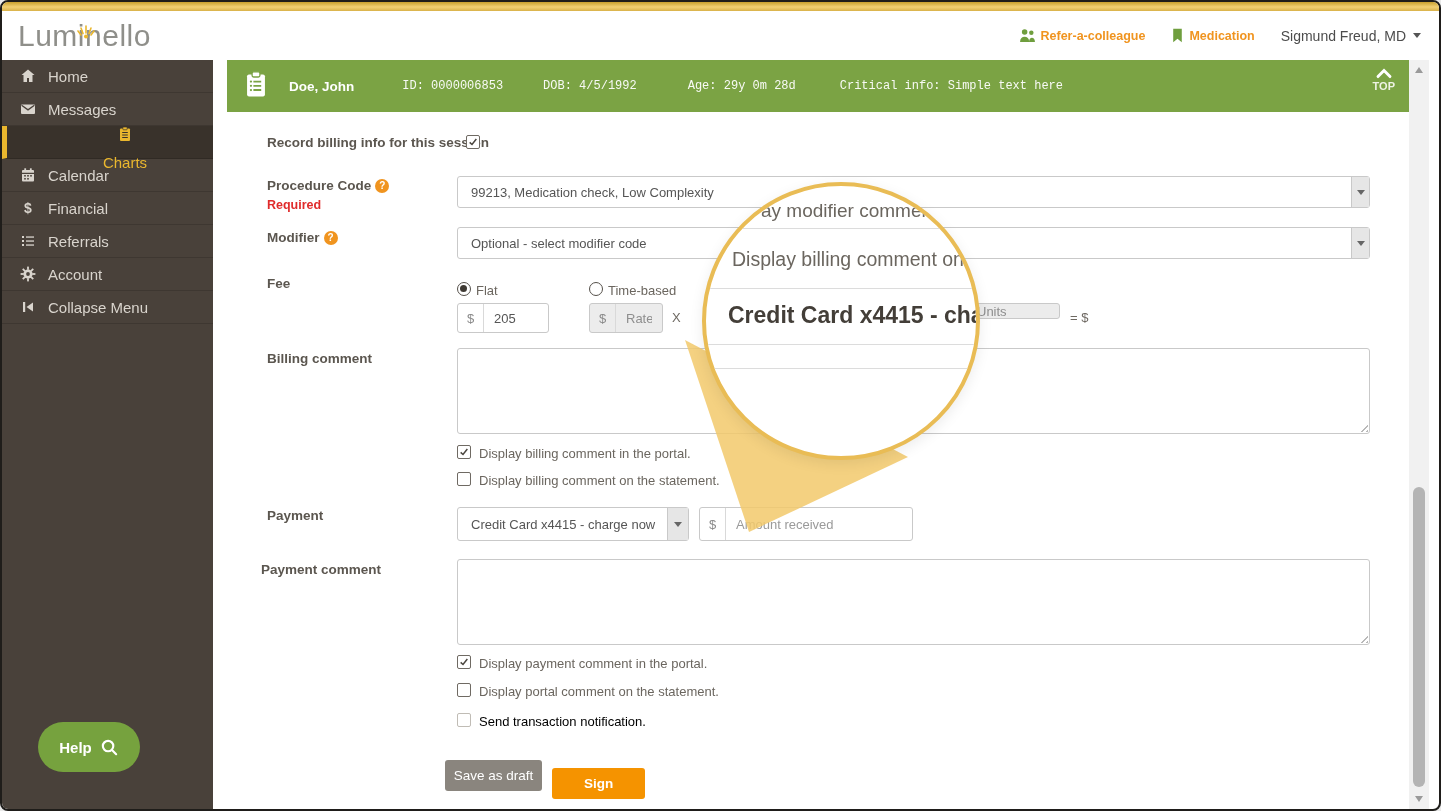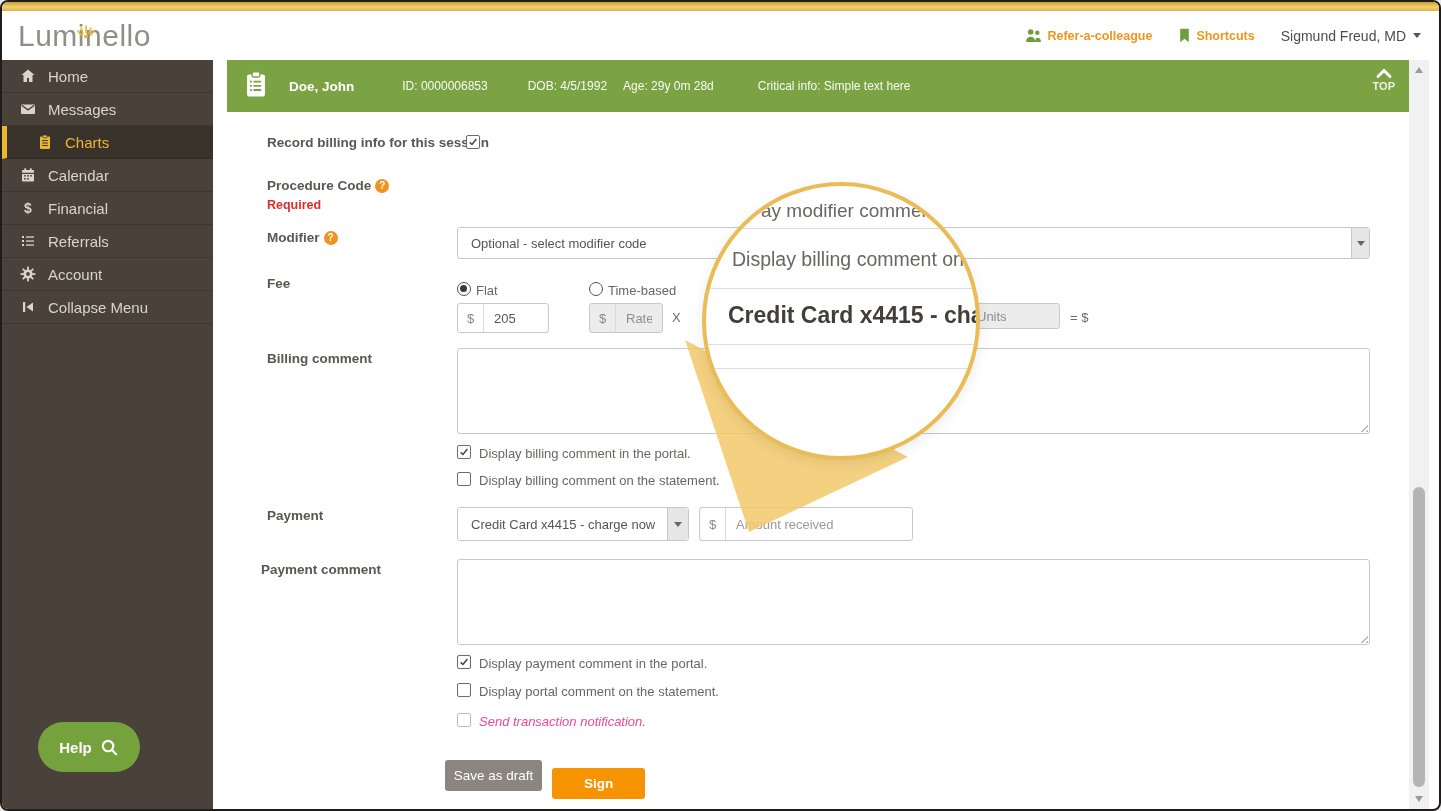--- a/index.html
+++ b/index.html
@@ -15,31 +15,31 @@
   .hdr-right{position:absolute;right:18px;top:0;height:49px;display:flex;align-items:center;gap:26px;}
   .hdr-link{display:flex;align-items:center;gap:5px;font-size:12.5px;font-weight:bold;color:#f0941f;cursor:pointer;}
   .hdr-link svg{display:block;}
   .user-menu{display:flex;align-items:center;gap:7px;font-size:14px;color:#4c4c4c;cursor:pointer;}
   .caret-down{width:0;height:0;border-left:4px solid transparent;border-right:4px solid transparent;border-top:5px solid #555;}
   
   .sidebar{position:absolute;top:58px;left:0;width:211px;bottom:0;background:#49413a;z-index:3;}
   .side-item{height:32px;display:flex;align-items:center;padding-left:18px;gap:12px;
              color:#d9d4cd;font-size:15px;border-bottom:1px solid rgba(0,0,0,.14);cursor:pointer;}
   .side-item svg{flex:0 0 16px;}
-  .side-item.active{background:#39322b;color:#eab72e;border-left:5px solid #eab72e;padding-left:30px;}
+  .side-item.active{background:#39322b;color:#eab72e;border-left:5px solid #eab72e;padding-left:30px;flex-direction:column;}
   .help-btn{position:absolute;left:36px;bottom:37px;width:102px;height:50px;border-radius:26px;
             background:#76a23e;color:#fff;font-weight:bold;font-size:15px;
             display:flex;align-items:center;justify-content:center;gap:8px;cursor:pointer;}
   
   .banner{position:absolute;left:225px;top:58px;width:1182px;height:52px;background:#7ba344;color:#fff;
           display:flex;align-items:center;z-index:2;}
   .banner .clip{margin-left:16px;}
   .b-name{font-size:13.5px;font-weight:bold;margin-left:20px;}
-  .b-item{font-size:12px;color:rgba(255,255,255,.95);}
-  .b-id{margin-left:48px;} .b-dob{margin-left:40px;} .b-age{margin-left:16px;} .b-crit{margin-left:44px;}
+  .b-item{font-size:12px;color:rgba(255,255,255,.95);font-family:Liberation Mono, monospace;}
+  .b-id{margin-left:48px;} .b-dob{margin-left:40px;} .b-age{margin-left:51px;} .b-crit{margin-left:44px;}
   .top-btn{position:absolute;right:14px;top:7px;display:flex;flex-direction:column;align-items:center;cursor:pointer;}
   .top-btn .lbl{font-size:11px;font-weight:bold;color:#eef3e3;margin-top:1px;}
   
   .sb-track{position:absolute;left:1407px;top:58px;width:20px;bottom:0;background:#f1f1f1;z-index:6;}
   .sb-up,.sb-down{position:absolute;left:0;width:20px;height:16px;display:flex;align-items:center;justify-content:center;}
   .sb-up{top:2px;} .sb-down{bottom:2px;}
   .tri-up{width:0;height:0;border-left:4px solid transparent;border-right:4px solid transparent;border-bottom:6px solid #9a9a9a;}
   .tri-down{width:0;height:0;border-left:4px solid transparent;border-right:4px solid transparent;border-top:6px solid #9a9a9a;}
   .sb-thumb{position:absolute;left:4px;top:427px;width:12px;height:300px;background:#b4b4b4;border-radius:6px;}
   
@@ -58,21 +58,21 @@
   .igroup input{border:0;outline:none;flex:1;min-width:0;font-size:13px;color:#555;padding:0 10px;
                 font-family:"Liberation Sans",sans-serif;background:transparent;}
   .igroup.disabled{background:#ececec;}
   .igroup.disabled input::placeholder{color:#8e8e8e;}
   .igroup input::placeholder{color:#9a9a9a;}
   .plain{position:absolute;font-size:13px;color:#6e6962;}
   .cbox{position:absolute;width:14px;height:14px;border:1.5px solid #6f6a63;border-radius:2px;background:#fff;
         box-sizing:border-box;display:flex;align-items:center;justify-content:center;cursor:pointer;}
   .cbox.dim{border-color:#c0bcb5;}
   .cbl{position:absolute;font-size:13px;color:#6b665f;}
-  .cbl.dim{color:#ec4899;font-style:italic;}
+  .cbl.dim{color:#000000;}
   .radio{position:absolute;width:14px;height:14px;border:1.5px solid #55504a;border-radius:50%;background:#fff;
          box-sizing:border-box;cursor:pointer;}
   .radio.on::after{content:"";position:absolute;left:2px;top:2px;width:7px;height:7px;border-radius:50%;background:#3e3933;}
   .rlbl{position:absolute;font-size:13px;color:#6b665f;}
   .tarea{position:absolute;border:1px solid #c9c9c9;border-radius:3px;box-sizing:border-box;resize:none;
          outline:none;font-family:"Liberation Sans",sans-serif;font-size:13px;padding:8px;color:#555;background:#fff;}
   .grip{position:absolute;width:10px;height:10px;
         background:repeating-linear-gradient(315deg,#b9b9b9 0 1.5px,transparent 1.5px 4px);
         clip-path:polygon(100% 0,100% 100%,0 100%);}
   .qicon{display:inline-flex;width:14px;height:14px;border-radius:50%;background:#f0941f;color:#fff;
@@ -124,21 +124,21 @@
           </svg>
         </span>
         <span>Refer-a-colleague</span>
       </div>
       <div class="hdr-link">
         <span>
           <svg width="13" height="15" viewBox="0 0 12 14" fill="#6f9e3e">
             <path d="M2 .8h8v12.4L6 10 2 13.2z"></path>
           </svg>
         </span>
-        <span>Shortcuts</span>
+        <span>Medication</span>
       </div>
       <div class="user-menu">
         <span>Sigmund Freud, MD</span>
         <span class="caret-down"></span>
       </div>
     </div>
   </div>
 
   <div class="sidebar">
     <div class="side-item">
@@ -278,20 +278,26 @@
   <span class="cbox" style="left:464px;top:133px">
     <svg width="10" height="10" viewBox="0 0 12 12" fill="none" stroke="#4a453e" stroke-width="1.8">
         <path d="M2 6.5 4.8 9 10 2.5"></path>
       </svg>
   </span>
 
   <span class="flabel" style="left:265px;top:176px">
     <span>Procedure Code</span><span class="qicon">?</span>
   </span>
   <span class="required">Required</span>
+  <div class="sel" style="left:455px;top:174px;width:913px;height:32px">
+    <span class="sel-txt">99213, Medication check, Low Complexity</span>
+    <span class="sel-btn">
+        <span class="chev"></span>
+      </span>
+  </div>
 
   <span class="flabel" style="left:265px;top:228px">
     <span>Modifier</span><span class="qicon">?</span>
   </span>
   <div class="sel" style="left:455px;top:225px;width:913px;height:32px">
     <span class="sel-txt">Optional - select modifier code</span>
     <span class="sel-btn">
         <span class="chev"></span>
       </span>
   </div>
@@ -304,21 +310,21 @@
 
   <div class="igroup" style="left:455px;top:301px;width:92px;height:30px">
     <span class="cur">$</span>
     <input value="205" style="">
   </div>
   <div class="igroup disabled" style="left:587px;top:301px;width:74px;height:30px">
     <span class="cur">$</span>
     <input disabled="" placeholder="Rate" style="">
   </div>
   <span class="plain" style="left:670px;top:308px">X</span>
-  <div class="igroup disabled" style="left:962px;top:301px;width:96px;height:26px">
+  <div class="igroup disabled" style="left:962px;top:301px;width:96px;height:16px">
     <input disabled="" style="padding-left: 12px;" placeholder="Units">
   </div>
   <span class="plain" style="left:1068px;top:308px">= $</span>
 
   <span class="flabel" style="left:265px;top:349px">Billing comment</span>
   <textarea class="tarea" style="left: 455px; top: 346px; width: 913px; height: 86px;"></textarea>
   <span class="grip" style="left:1356px;top:420px"></span>
 
   <span class="cbox" style="left:455px;top:443px">
     <svg width="10" height="10" viewBox="0 0 12 12" fill="none" stroke="#4a453e" stroke-width="1.8">

